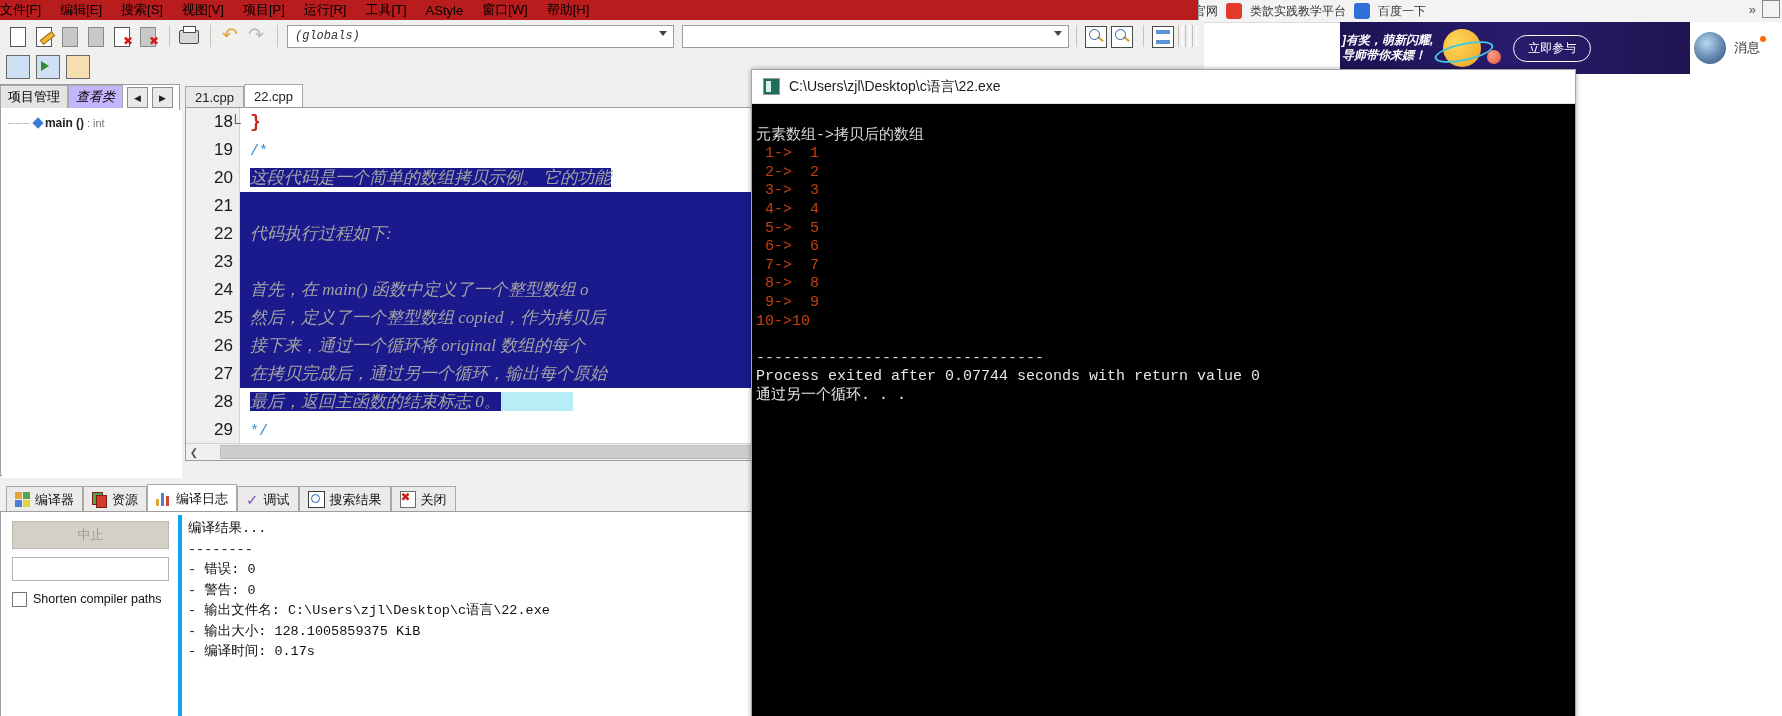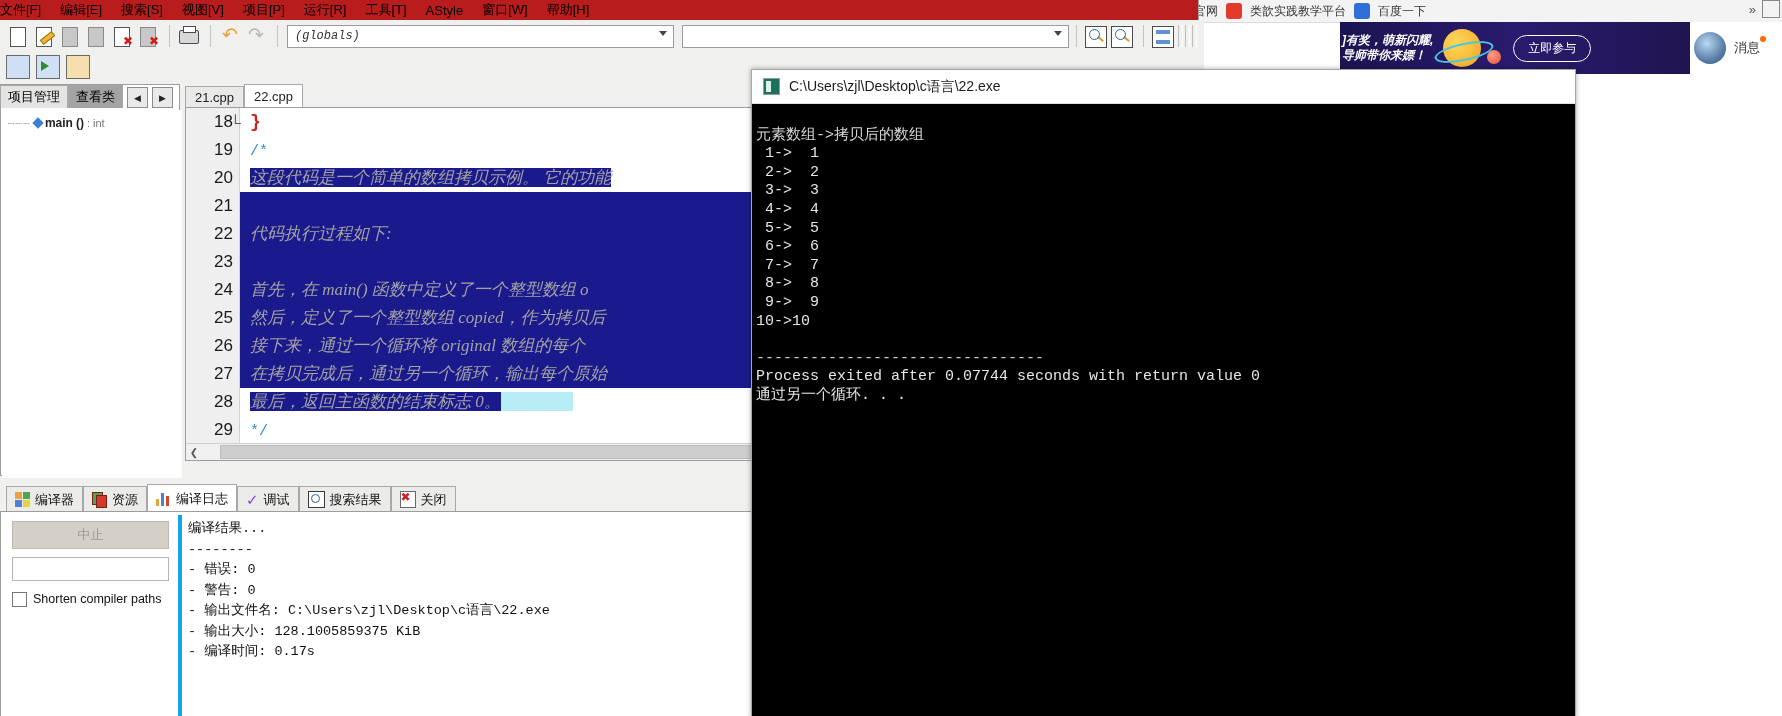--- a/index.html
+++ b/index.html
@@ -88,21 +88,21 @@
   .tb2.blue{background:#cfe0f5;}
   .tb2.green-arrow:after{content:"";position:absolute;left:4px;top:5px;border-top:5px solid transparent;
       border-bottom:5px solid transparent;border-left:8px solid #2f8d2f;}
   .tb2.orange{background:#f5dfae;}
 
   
   #leftpanel{left:0;top:84px;width:178px;height:390px;background:#fff;border:1px solid #9d9d9d;}
   #left-tabs{left:0;top:84px;width:178px;height:24px;display:flex;align-items:flex-end;gap:0;}
   .ltab{height:22px;padding:0 7px;font-size:13px;display:flex;align-items:center;background:#e4e4e2;
       border:1px solid #a8a8a6;border-bottom:none;}
-  .ltab.active{background:#a3a3a3;font-weight:normal;}
+  .ltab.active{background:#c4b5fd;font-weight:normal;font-style:italic;}
   .navbtn{width:19px;height:19px;border:1px solid #8d8d8d;background:#e9e9e7;display:flex;align-items:center;
       justify-content:center;font-size:9px;color:#222;margin-left:4px;}
   #tree{left:2px;top:110px;width:174px;height:362px;background:#fff;padding:6px 0 0 6px;font-size:12px;}
   .tree-row{display:flex;align-items:center;gap:3px;color:#222;}
   .tree-dots{color:#9a9a9a;letter-spacing:1px;font-size:11px;}
   .tree-diamond{width:8px;height:8px;background:#3b7fd4;transform:rotate(45deg);display:inline-block;}
   .tree-main{font-weight:bold;font-size:12px;}
   .tree-type{color:#777;font-size:11px;}
 
   
@@ -161,21 +161,21 @@
   #console{left:751px;top:69px;width:823px;height:647px;background:#000;border:1px solid #a6a6a6;
       box-shadow:0 0 5px rgba(0,0,0,.35);}
   #console-title{height:33px;background:#ffffff;display:flex;align-items:center;gap:9px;padding-left:11px;
       border-bottom:1px solid #e2e2e2;}
   .console-ico{width:15px;height:15px;background:#1e6f5c;border:1px solid #999;position:relative;}
   .console-ico:after{content:"";position:absolute;left:2px;top:2px;width:5px;height:11px;background:#d9f2ea;}
   #console-title span{font-size:14px;color:#1b1b1b;}
   #console-body{padding:4px 0 0 4px;color:#cccccc;
       font-family:"Liberation Mono","DejaVu Sans Mono",monospace;font-size:15px;line-height:18.6px;white-space:pre;}
   .con-head{color:#d8d8d8;}
-  .con-row{color:#e5e5e5;}
+  .con-row{color:#c2410c;}
   .con-sep{color:#cfcfcf;}
   .con-exit{color:#e6e6e6;}
 
   
   #watermark{right:10px;bottom:6px;color:#ffffff;font-size:14px;opacity:.92;}
 </style>
 </head>
 <body>
 
 <div class="abs" id="browser-layer"></div>

